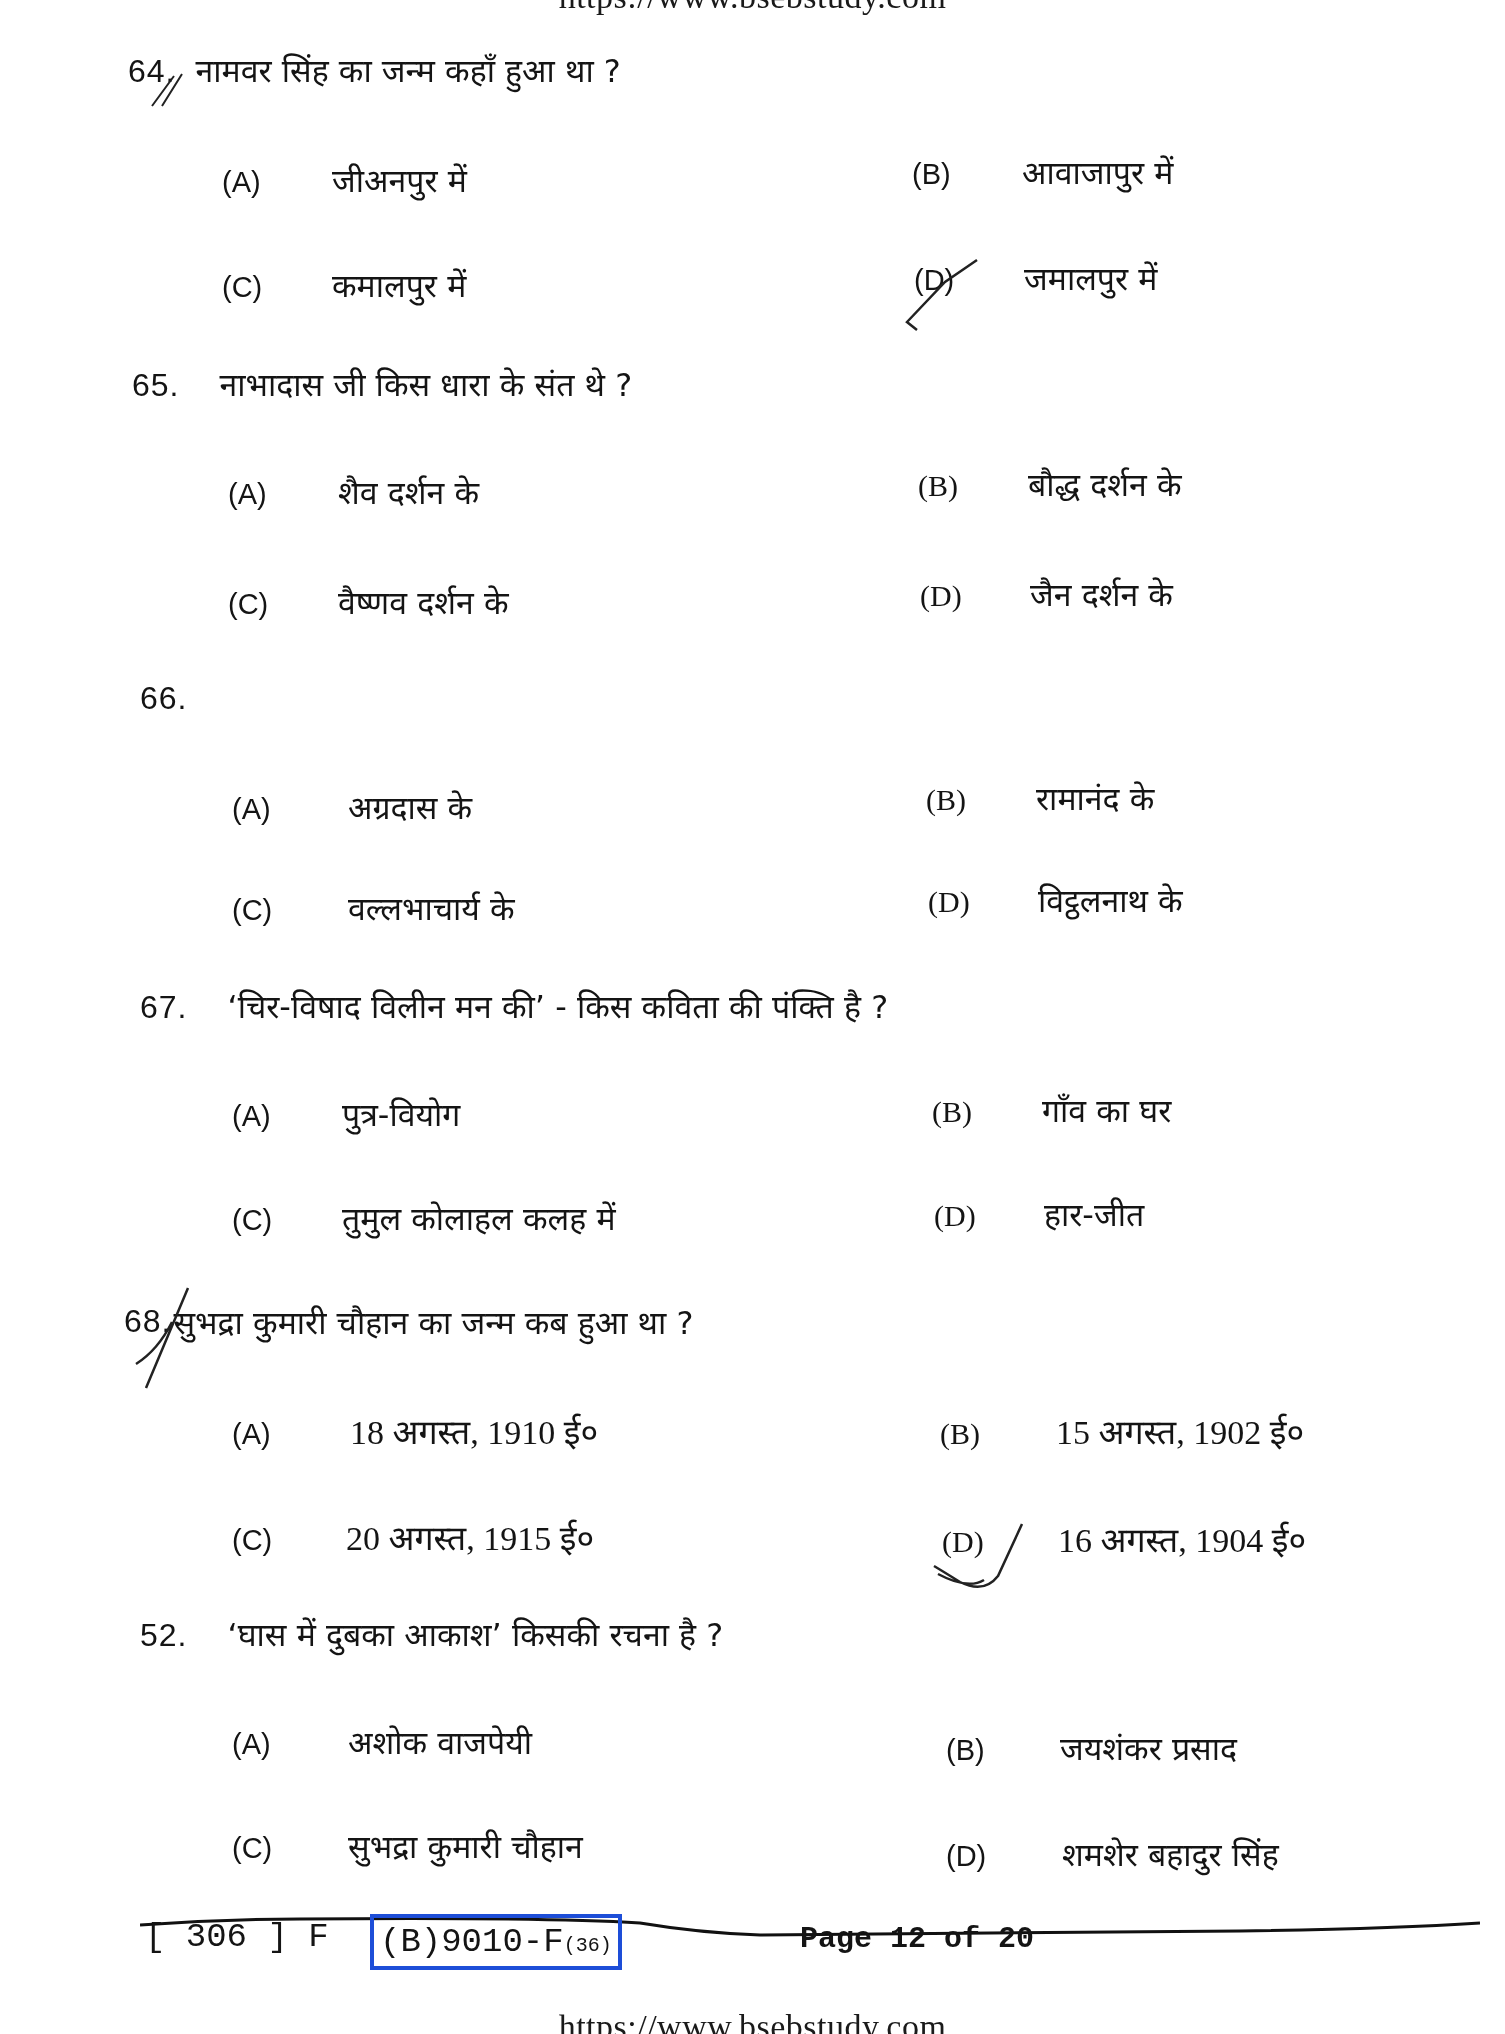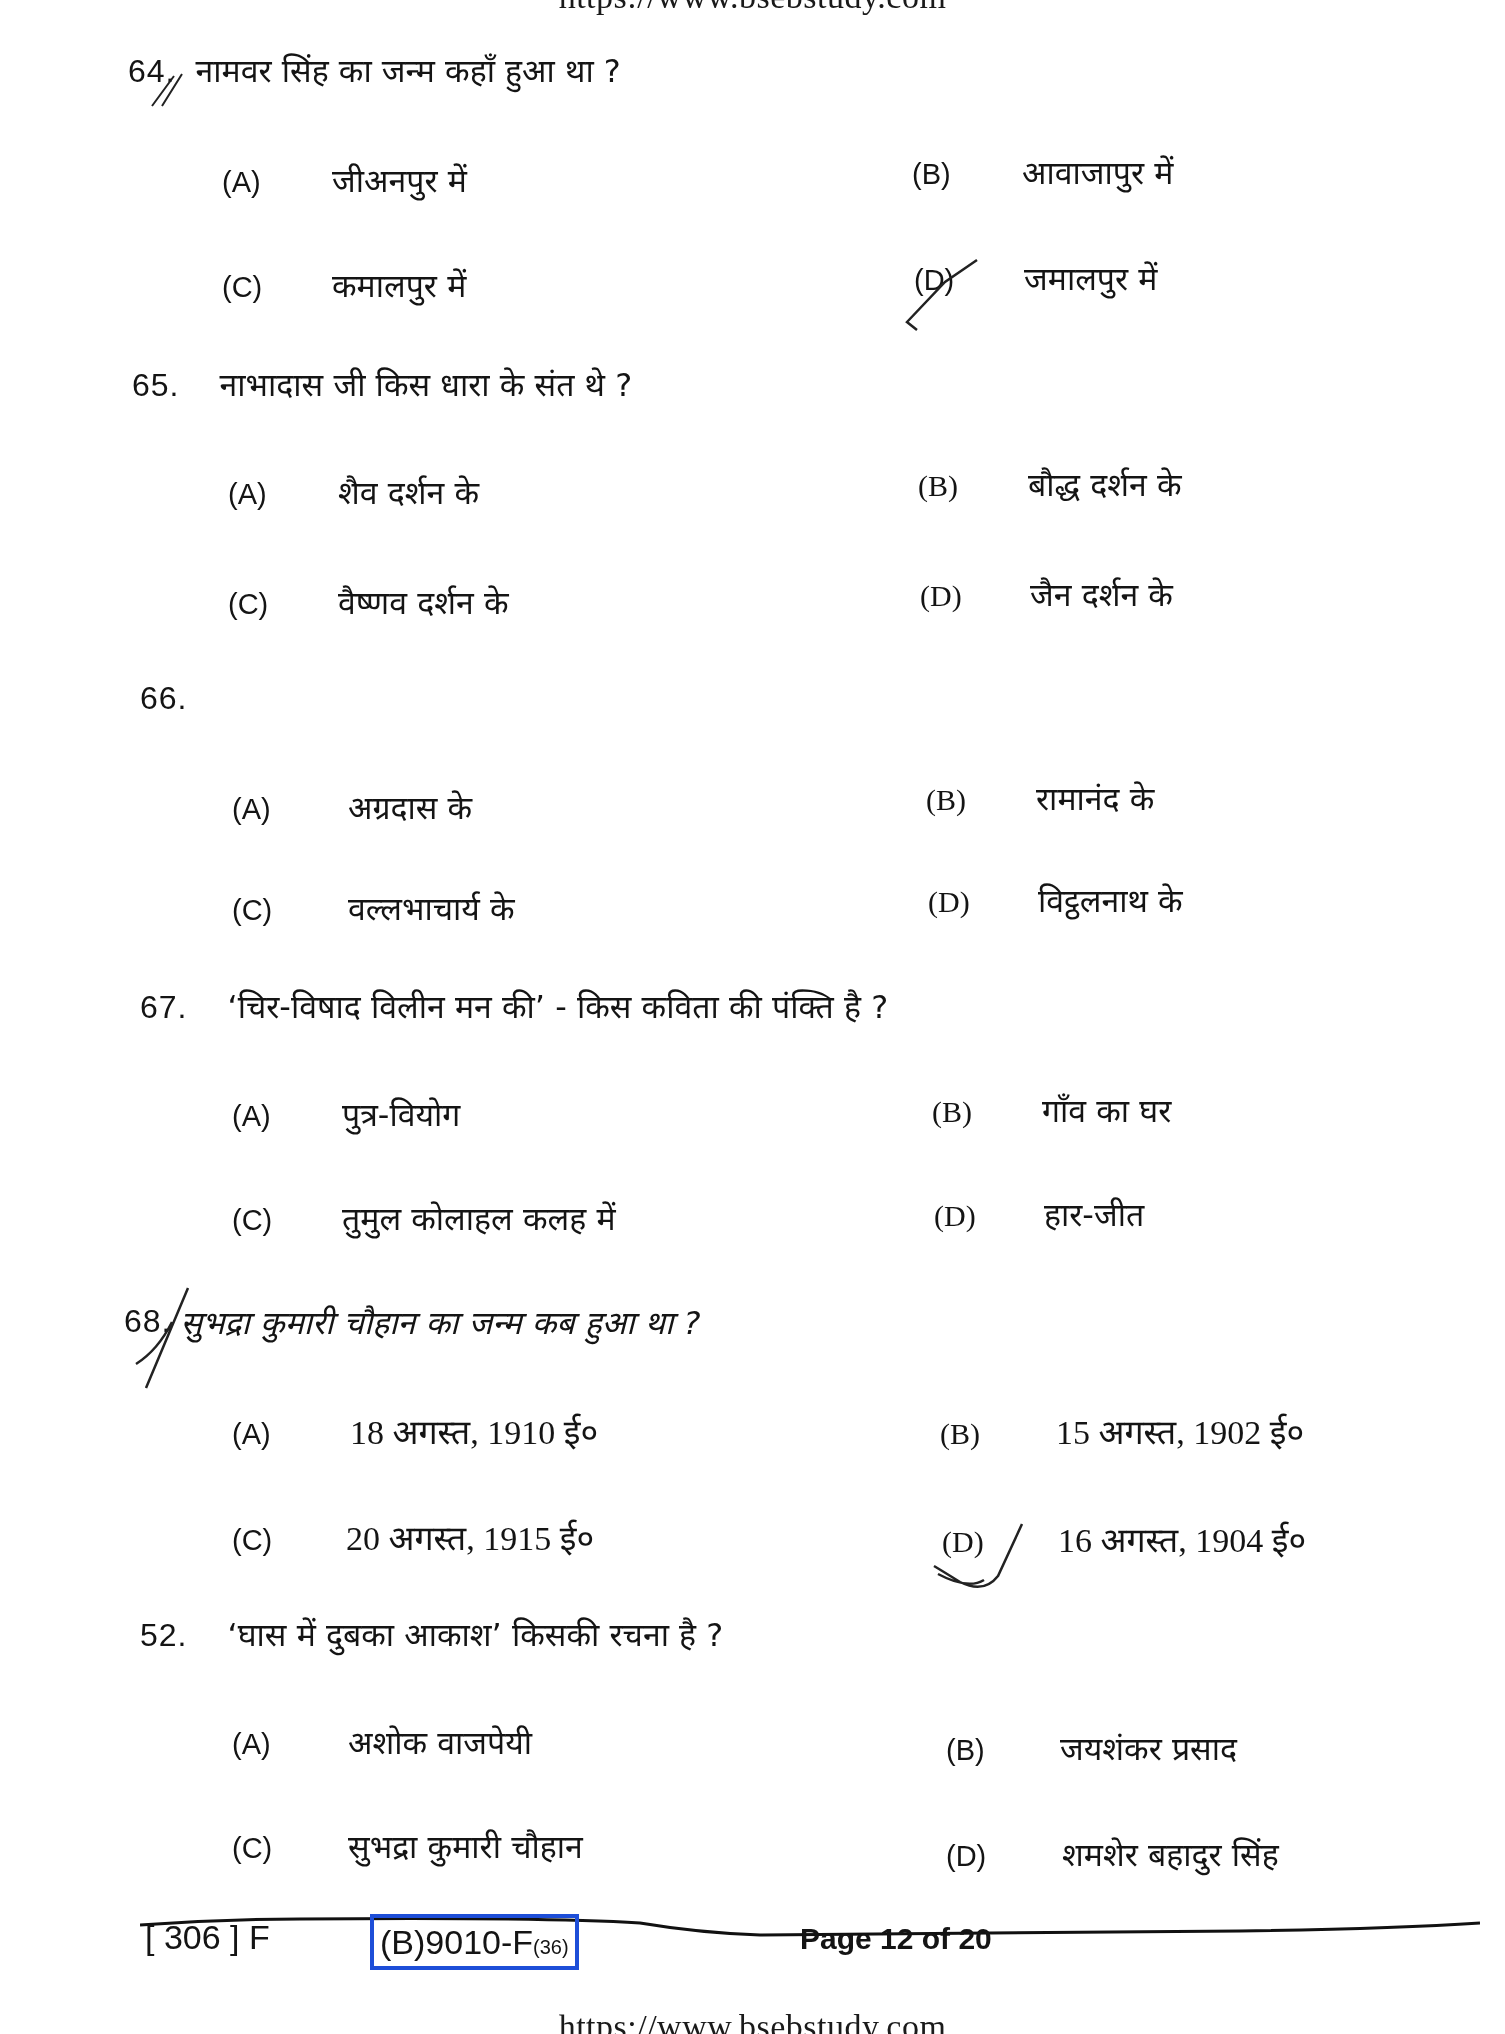--- a/index.html
+++ b/index.html
@@ -84,21 +84,21 @@
       top: 1913px;
       width: 1340px;
       height: 30px;
     }
     .footer {
       position: absolute;
       top: 1918px;
       left: 0;
       width: 1505px;
       height: 60px;
-      font-family: Liberation Sans, sans-serif;
+      font-family: Liberation Mono, monospace;
     }
     .footer-code {
       position: absolute;
       left: 145px;
       top: 0;
       font-size: 34px;
     }
     .footer-box {
       position: absolute;
       left: 370px;
@@ -218,21 +218,21 @@
   </div>
   <div class="opt" style="left:934px; top:1192px;">
     <span class="opt-label serif">(D)</span>
     <span class="opt-text">हार-जीत</span>
   </div>
 </div>
 
 <div class="question">
   <div class="q-line" style="left:124px; top:1300px;align-items:center;">
     <span class="q-num">68.</span>
-    <span class="q-text" style="margin-left:9px;font-style:italic;">सुभद्रा कुमारी चौहान का जन्म कब हुआ था ?</span>
+    <span class="q-text" style="margin-left:2px;">सुभद्रा कुमारी चौहान का जन्म कब हुआ था ?</span>
   </div>
   <div class="opt" style="left:232px; top:1408px;">
     <span class="opt-label" style="width:118px;">(A)</span>
     <span class="opt-text numeric">18 अगस्त, 1910 ई०</span>
   </div>
   <div class="opt" style="left:940px; top:1408px;">
     <span class="opt-label serif" style="width:116px;">(B)</span>
     <span class="opt-text numeric">15 अगस्त, 1902 ई०</span>
   </div>
   <div class="opt" style="left:232px; top:1514px;">

